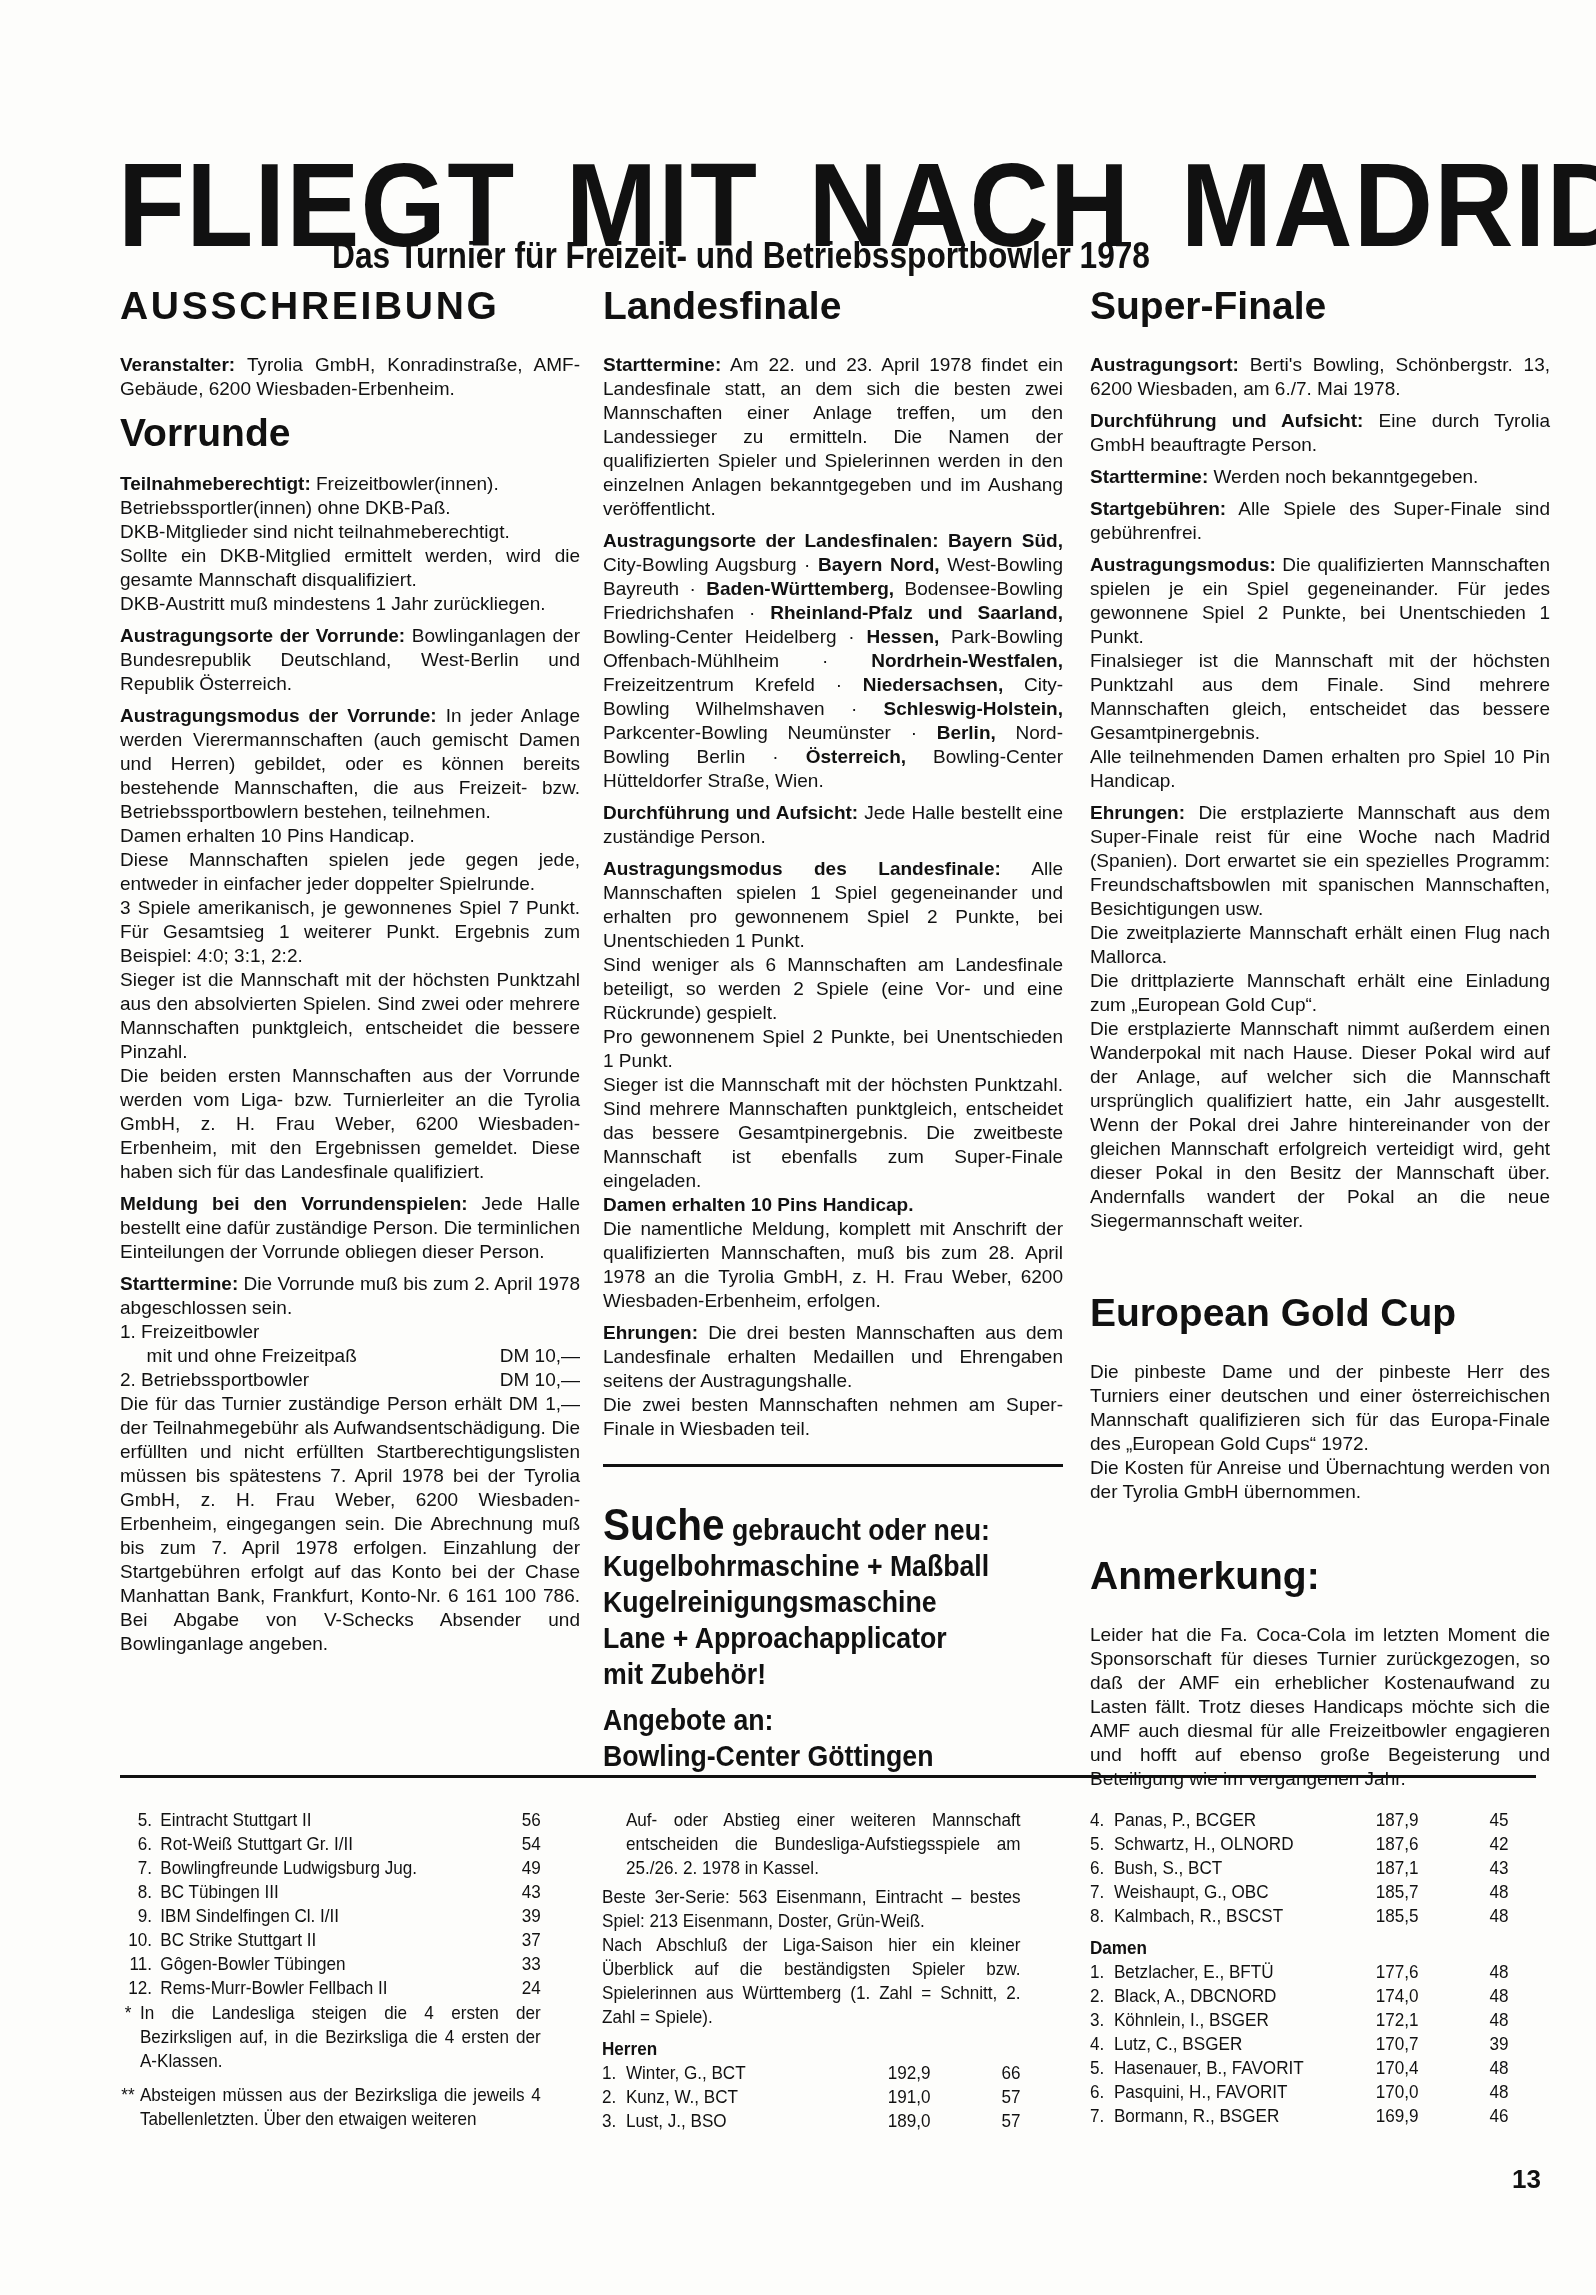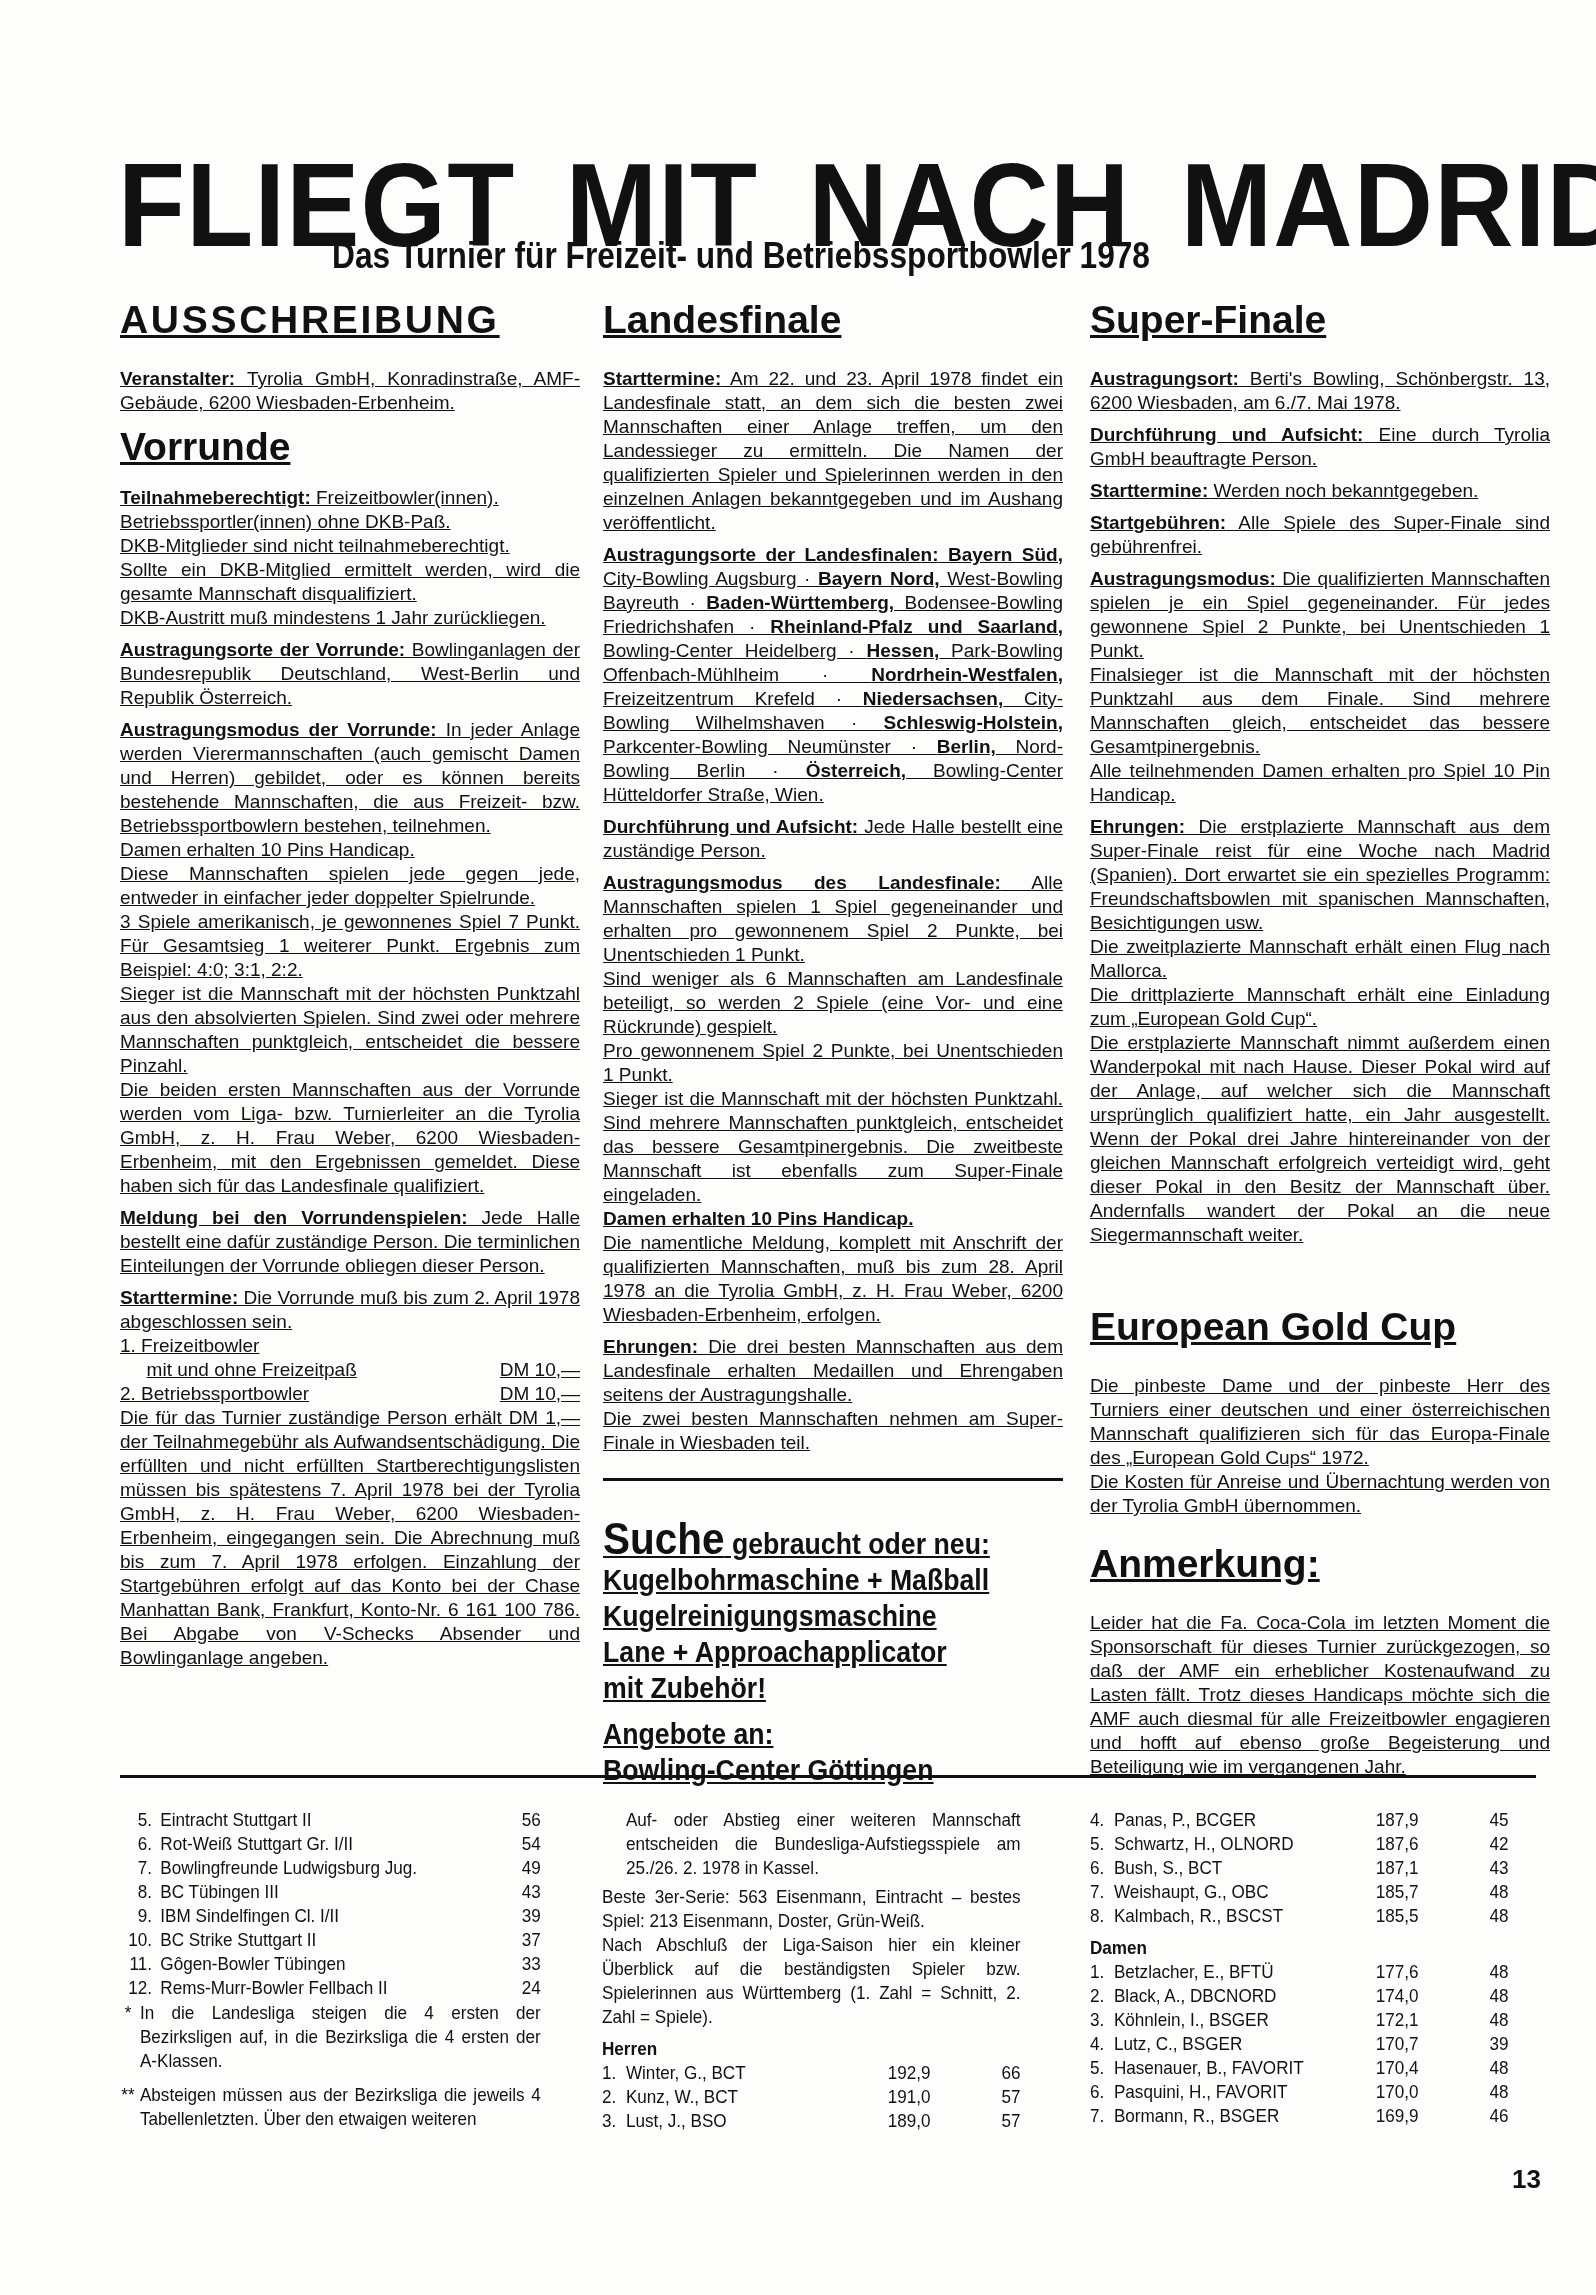--- a/index.html
+++ b/index.html
@@ -12,21 +12,21 @@
       font-family: "Liberation Sans", sans-serif; font-weight: 700;
       font-size: 118px; line-height: 1; letter-spacing: 1.3px;
       transform: scaleX(0.93); transform-origin: left top; white-space: nowrap;
       word-spacing: 20px;
     }
     .subline {
       position: absolute; left: 332px; top: 238px; width: 1064px;
       font-weight: 700; font-size: 36px; line-height: 1; white-space: nowrap;
       transform: scaleX(0.88); transform-origin: left top;
     }
-    .col { position: absolute; top: 300px; width: 460px; font-size: 19px; line-height: 24px; text-decoration: underline; }
+    .col { position: absolute; top: 286px; width: 460px; font-size: 19px; line-height: 24px; }
     .col1 { left: 120px; }
     .col2 { left: 603px; }
     .col3 { left: 1090px; }
     .h1 { font-weight: 700; font-size: 39px; line-height: 1; margin: 0 0 28px 0; }
     .h1.spaced { letter-spacing: 2.7px; }
     .p { margin: 0 0 8px 0; text-align: justify; }
     .p b { font-weight: 700; }
     .line { display: block; }
     .fee-row { display: flex; justify-content: space-between; }
     .fee-row .indent { padding-left: 26.6px; }
@@ -148,21 +148,21 @@
     <b>Ehrungen:</b><span> Die erstplazierte Mannschaft aus dem Super-Finale reist für eine Woche nach Madrid (Spanien). Dort erwartet sie ein spezielles Programm: Freundschaftsbowlen mit spanischen Mannschaften, Besichtigungen usw.</span>
     <span class="line">Die zweitplazierte Mannschaft erhält einen Flug nach Mallorca.</span>
     <span class="line">Die drittplazierte Mannschaft erhält eine Einladung zum „European Gold Cup“.</span>
     <span class="line">Die erstplazierte Mannschaft nimmt außerdem einen Wanderpokal mit nach Hause. Dieser Pokal wird auf der Anlage, auf welcher sich die Mannschaft ursprünglich qualifiziert hatte, ein Jahr ausgestellt. Wenn der Pokal drei Jahre hintereinander von der gleichen Mannschaft erfolgreich verteidigt wird, geht dieser Pokal in den Besitz der Mannschaft über. Andernfalls wandert der Pokal an die neue Siegermannschaft weiter.</span>
   </p>
   <div class="h1" style="margin:60px 0 28px 0">European Gold Cup</div>
   <p class="p">
     <span class="line">Die pinbeste Dame und der pinbeste Herr des Turniers einer deutschen und einer österreichischen Mannschaft qualifizieren sich für das Europa-Finale des „European Gold Cups“ 1972.</span>
     <span class="line">Die Kosten für Anreise und Übernachtung werden von der Tyrolia GmbH übernommen.</span>
   </p>
-  <div class="h1" style="margin:26px 0 28px 0">Anmerkung:</div>
+  <div class="h1" style="margin:52px 0 28px 0">Anmerkung:</div>
   <p class="p">Leider hat die Fa. Coca-Cola im letzten Moment die Sponsorschaft für dieses Turnier zurückgezogen, so daß der AMF ein erheblicher Kostenaufwand zu Lasten fällt. Trotz dieses Handicaps möchte sich die AMF auch diesmal für alle Freizeitbowler engagieren und hofft auf ebenso große Begeisterung und Beteiligung wie im vergangenen Jahr.</p>
 </div>
 
 <div class="bottom-rule"></div>
 
 <div class="btm btm1">
   <div class="row">
       <span class="n">5.</span>
       <span class="name">Eintracht Stuttgart II</span>
       <span class="v">56</span>

